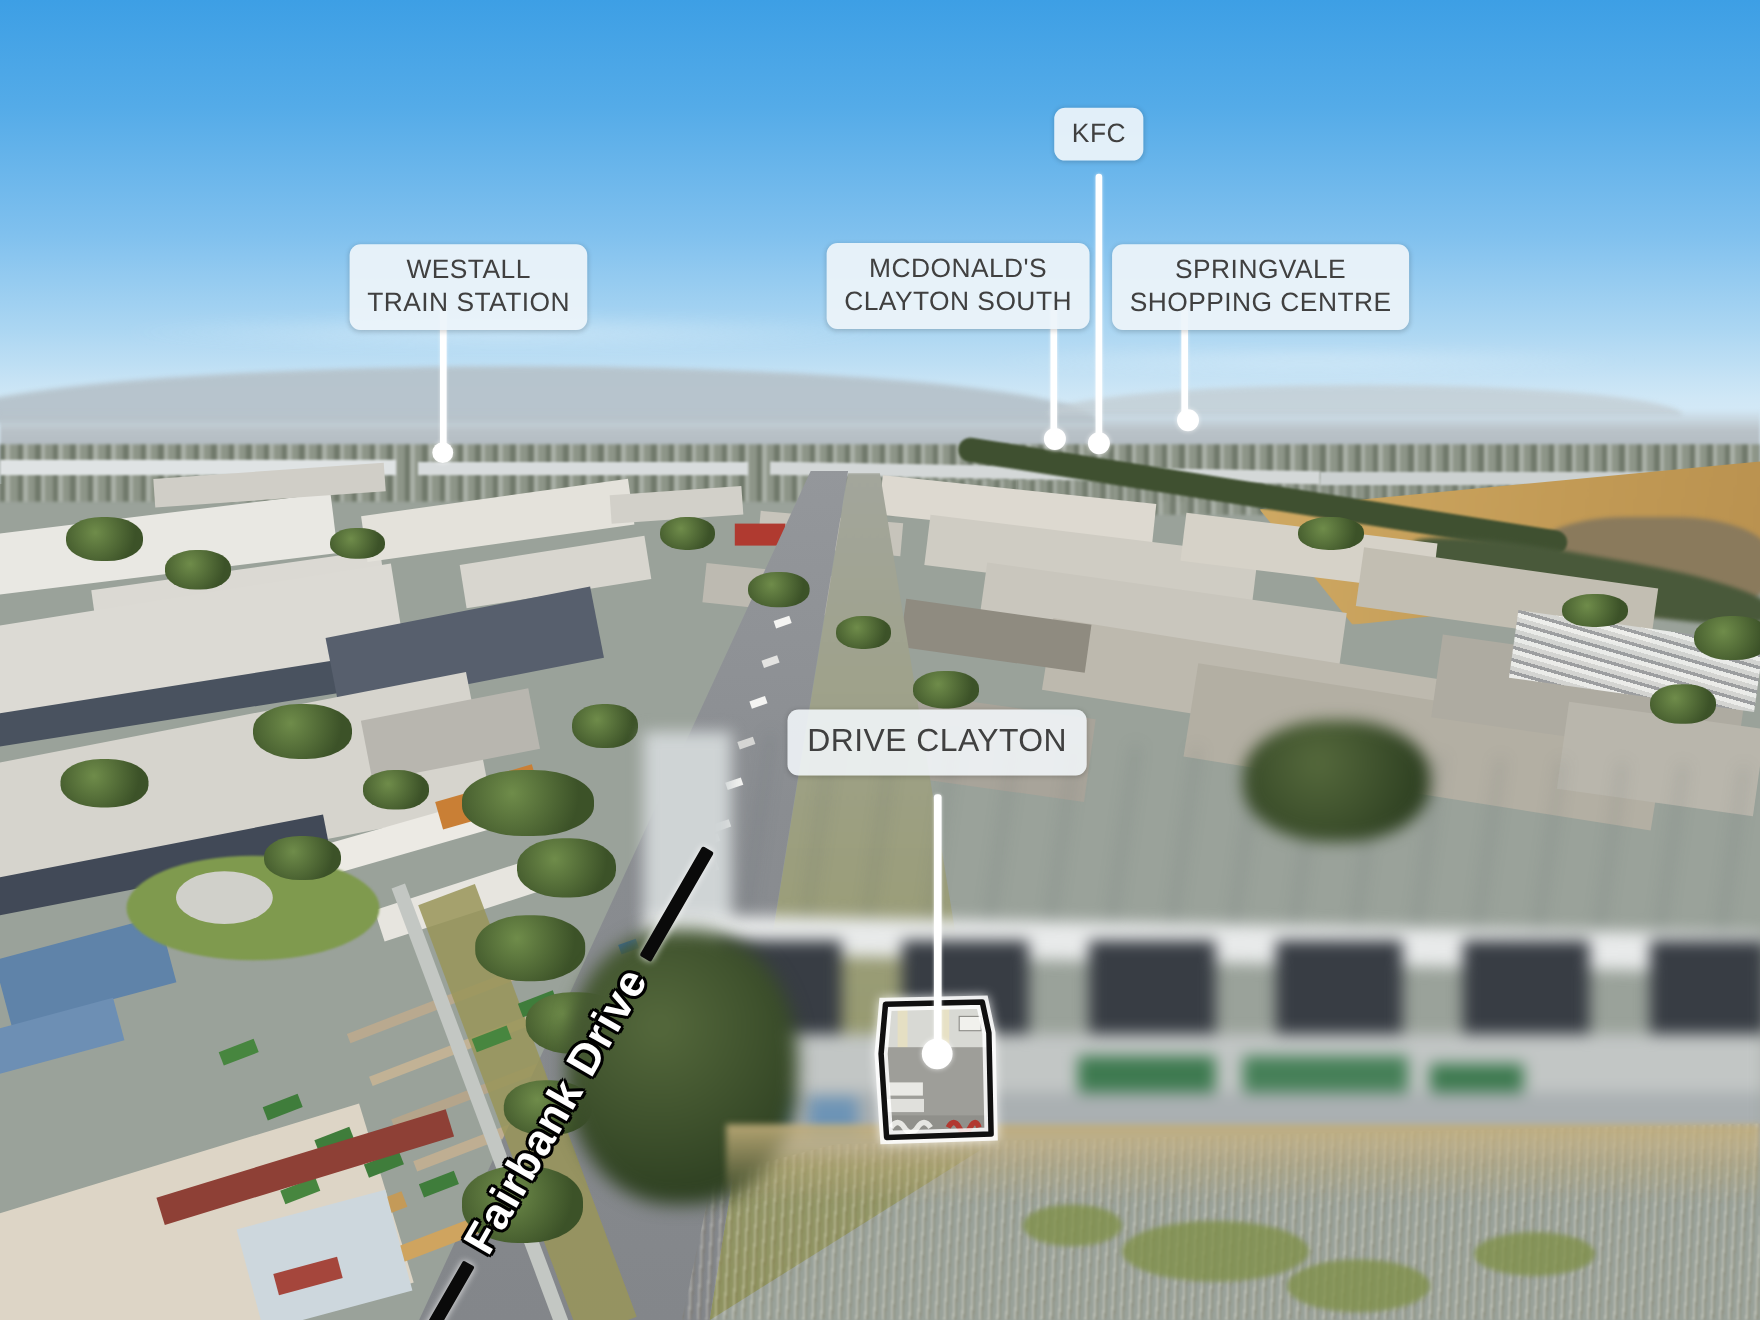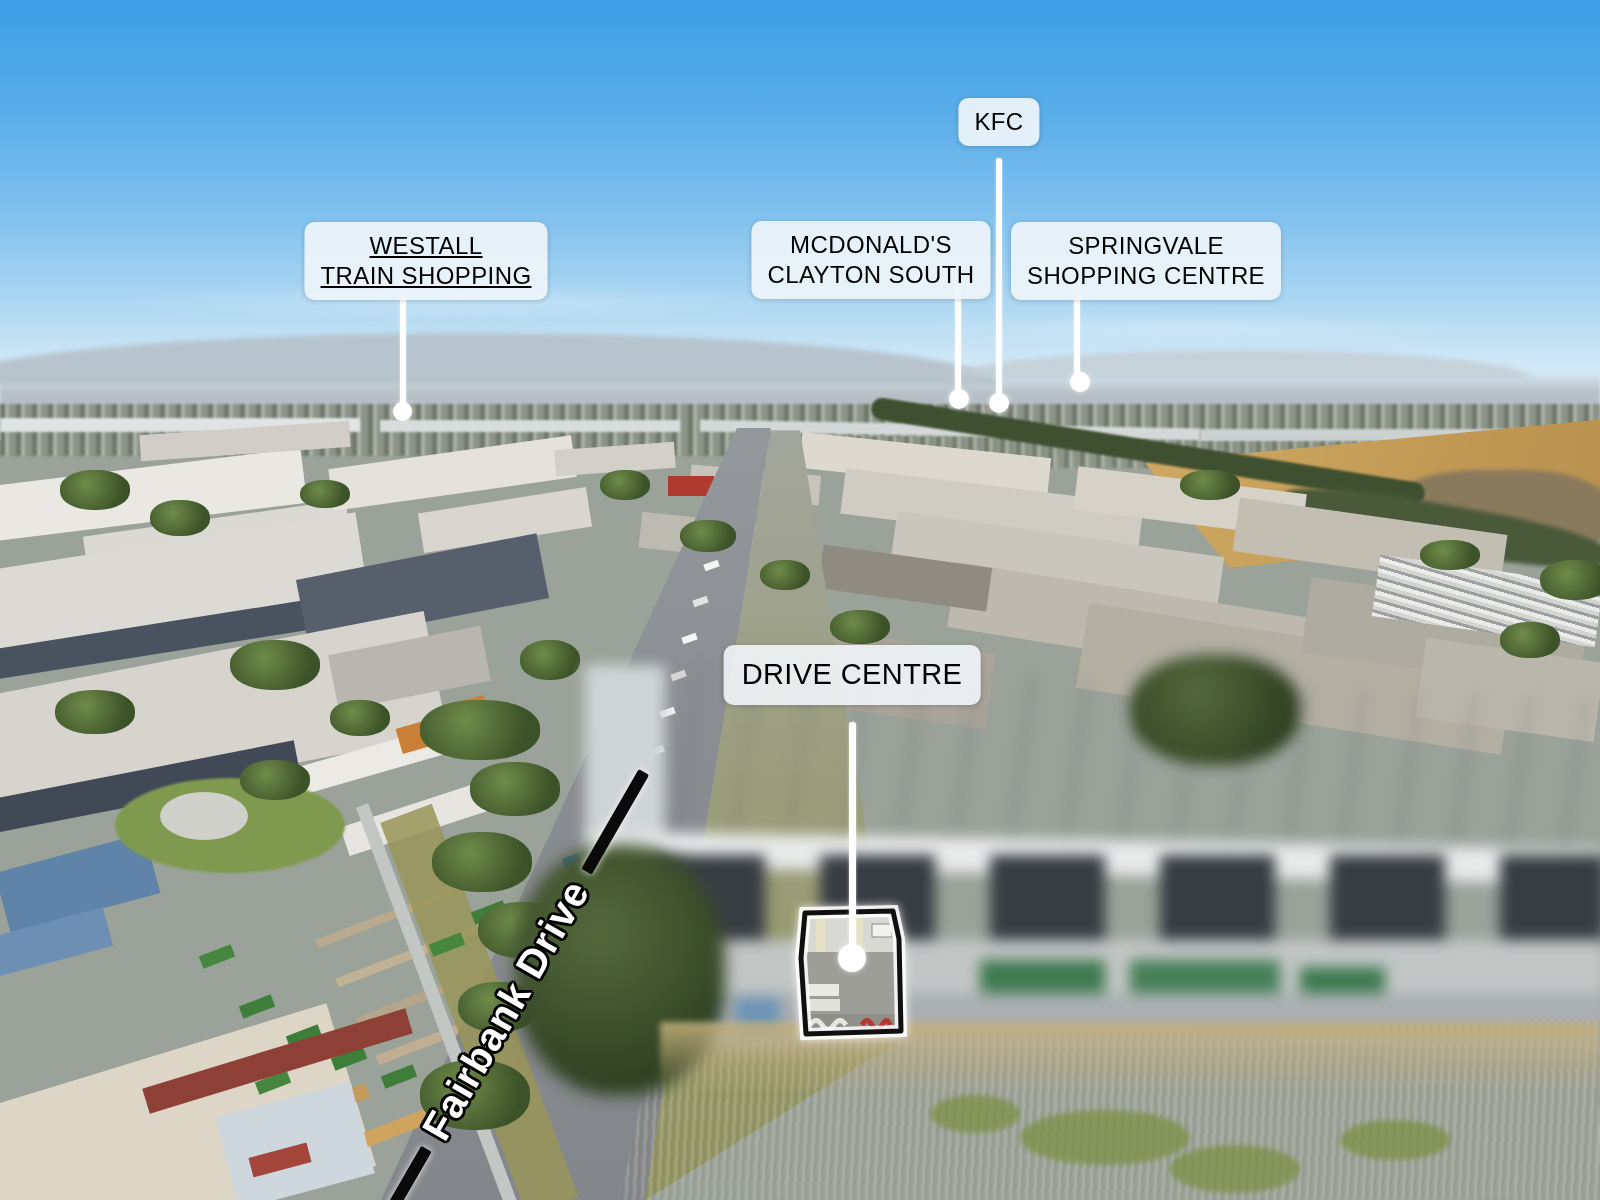--- a/index.html
+++ b/index.html
@@ -30,21 +30,21 @@
           background-image:repeating-linear-gradient(96deg,rgba(80,90,96,.22) 0 5px,rgba(255,255,255,0) 5px 55px);}
   
   .field{left:555px;top:1012px;width:1045px;height:188px;z-index:9;filter:blur(1.2px);
          background:linear-gradient(180deg,#b49b66,#c8a96a 35%,#bf9f5d 75%,#b39252);
          background-image:repeating-linear-gradient(93deg,rgba(255,250,235,.30) 0 2px,rgba(110,85,40,.16) 2px 4px,rgba(0,0,0,0) 4px 8px);
          clip-path:polygon(6.2% 100%,8.9% 30%,19.6% 15%,100% 5%,100% 100%);}
   .grasspatch{background:#7e8f45;border-radius:50%;filter:blur(2.5px);opacity:.75;}
   .fieldhaze{background:linear-gradient(180deg,rgba(193,173,122,.9),rgba(193,173,122,0));filter:blur(3px);}
   
   .callout{position:absolute;transform:translateX(-50%);background:rgba(237,244,250,.93);
-           color:#000000;border-radius:10px;padding:9px 16px;text-align:center;font-size:24px;
+           color:#404040;border-radius:10px;padding:9px 16px;text-align:center;font-size:24px;
            line-height:1.24;letter-spacing:.4px;white-space:nowrap;z-index:30;
            box-shadow:0 1px 5px rgba(0,0,0,.18);}
   .callout.big{font-size:29px;padding:12px 18px;background:rgba(243,247,251,.88);}
   .pline{position:absolute;width:6px;background:#fff;border-radius:3px;z-index:29;box-shadow:0 0 3px rgba(255,255,255,.6);}
   .pdot{position:absolute;background:#fff;border-radius:50%;z-index:29;box-shadow:0 0 5px rgba(255,255,255,.7);}
   .subject-svg{position:absolute;left:778px;top:886px;z-index:20;filter:drop-shadow(0 0 5px rgba(255,255,255,.85));}
   .roadlabel{position:absolute;left:506px;top:1010px;transform:translate(-50%,-50%) rotate(-60deg);
              display:flex;align-items:center;gap:14px;z-index:22;}
   .roadbar{width:115px;height:12px;background:#0a0a0a;border-radius:2px;box-shadow:0 0 7px rgba(255,255,255,.85);}
   .roadtext{font-size:40px;font-weight:700;color:#ffffff;letter-spacing:1px;white-space:nowrap;
@@ -222,34 +222,34 @@
   <div class="pline" style="left:955px;top:276px;height:125px;"></div>
   <div class="pdot" style="left:949px;top:389px;width:20px;height:20px;"></div>
   <div class="pline" style="left:1074px;top:278px;height:106px;"></div>
   <div class="pdot" style="left:1070px;top:372px;width:20px;height:20px;"></div>
   <div class="pline" style="left:849px;top:722px;width:7px;height:238px;z-index:21;"></div>
   <div class="pdot" style="left:838px;top:944px;width:28px;height:28px;z-index:21;"></div>
 
   <div class="callout" style="left:999px;top:98px;">
     <div>KFC</div>
   </div>
-  <div class="callout" style="left:426px;top:222px;text-decoration:underline;">
+  <div class="callout" style="left:426px;top:222px;">
     <div>WESTALL</div>
-    <div>TRAIN SHOPPING</div>
+    <div>TRAIN STATION</div>
   </div>
   <div class="callout" style="left:1146px;top:222px;">
     <div>SPRINGVALE</div>
     <div>SHOPPING CENTRE</div>
   </div>
   <div class="callout" style="left:871px;top:221px;">
     <div>MCDONALD'S</div>
     <div>CLAYTON SOUTH</div>
   </div>
   <div class="callout big" style="left:852px;top:645px;">
-    <div>DRIVE CENTRE</div>
+    <div>DRIVE CLAYTON</div>
   </div>
 
   <div class="roadlabel">
     <div class="roadbar"></div>
     <div class="roadtext">Fairbank Drive</div>
     <div class="roadbar"></div>
   </div>
 </div>
 
 </body></html>

